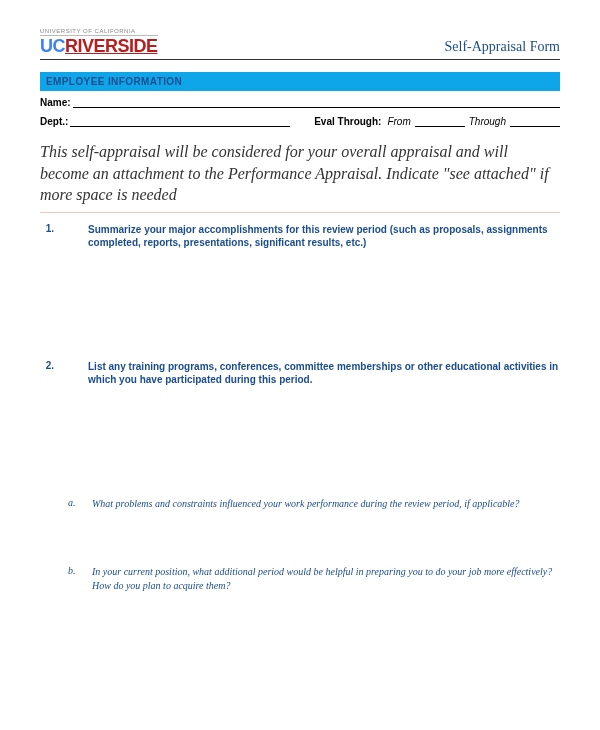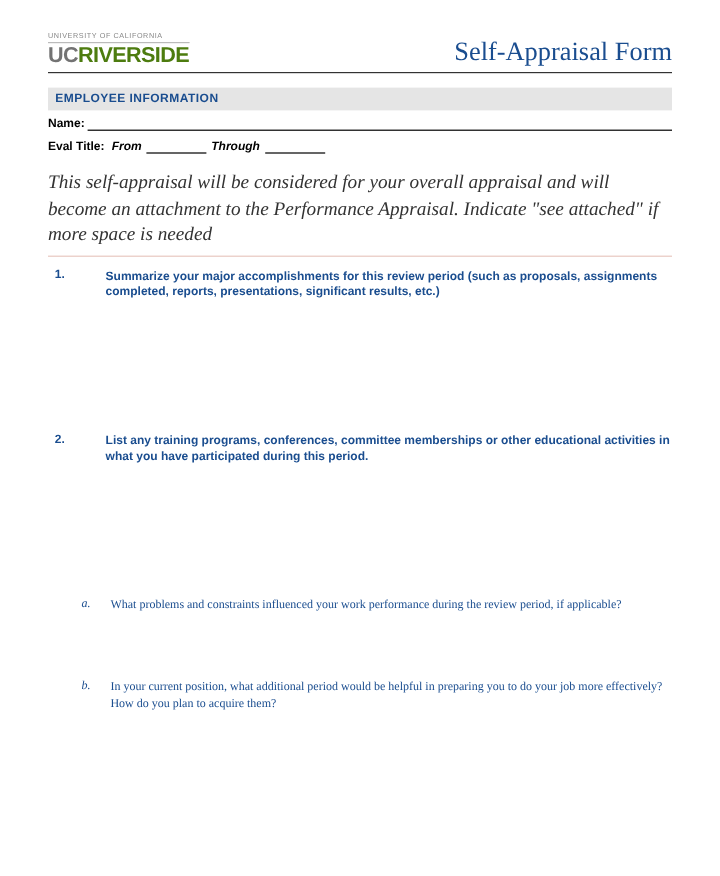--- a/index.html
+++ b/index.html
@@ -21,31 +21,31 @@
   .logo-top {
     font-size: 6px;
     letter-spacing: 0.5px;
     color: #888;
     border-bottom: 1px solid #bbb;
     padding-bottom: 1px;
     margin-bottom: 1px;
     display: block;
   }
   .logo-main { font-size: 18px; font-weight: bold; letter-spacing: -0.5px; }
-  .logo-uc { color: #737373; }
-  .logo-riv { color: #4d7c0f; }
+  .logo-uc { color: #3b82f6; }
+  .logo-riv { color: #b91c1c; text-decoration: underline; }
   .form-title {
     color: #1a4d8f;
-    font-size: 22px;
+    font-size: 14px;
     font-weight: 300;
     font-family: "Times New Roman", serif;
   }
   .hr-top { border: none; border-top: 1px solid #333; margin-top: 4px; margin-bottom: 12px; }
   .section-bar {
-    background: #e5e5e5;
+    background: #0ea5e9;
     color: #1a4d8f;
     font-weight: bold;
     font-size: 10px;
     letter-spacing: 0.4px;
     padding: 4px 6px;
     margin-bottom: 6px;
   }
   .info-row {
     display: flex;
     font-size: 10px;
@@ -53,21 +53,21 @@
     color: #000;
     margin-bottom: 8px;
     gap: 24px;
   }
   .field { display: flex; align-items: flex-end; }
   .field-label { white-space: nowrap; margin-right: 2px; }
   .field-line {
     border-bottom: 1px solid #000;
     height: 11px;
   }
-  .eval-from, .eval-through { font-style: italic; font-weight: bold; margin: 0 4px; }
+  .eval-from, .eval-through { font-style: italic; font-weight: normal; margin: 0 4px; }
   .note {
     font-family: "Times New Roman", serif;
     font-style: italic;
     font-size: 16px;
     color: #333;
     line-height: 1.35;
     margin-bottom: 6px;
   }
   .hr-thin { border: none; border-top: 1px solid #e8c8c0; margin-bottom: 10px; }
   .q-block { margin-bottom: 110px; }
@@ -92,20 +92,21 @@
   .sub-num {
     color: #1a4d8f;
     font-size: 10px;
     font-style: italic;
     font-family: "Times New Roman", serif;
     flex: 0 0 14px;
   }
   .sub-text {
     color: #1a4d8f;
     font-size: 10px;
+    font-style: italic;
     font-family: "Times New Roman", serif;
     line-height: 1.35;
     flex: 1;
   }
 </style>
 </head>
 <body>
 
 <div class="page">
 
@@ -123,22 +124,26 @@
   <div class="section-bar">EMPLOYEE INFORMATION</div>
 
   <div class="info-row">
     <div class="field" style="flex:1.3">
       <span class="field-label">Name:</span>
       <span class="field-line" style="flex:1"></span>
     </div>
   </div>
 
   <div class="info-row" style="margin-bottom:14px">
+    <div class="field" style="flex:1.3">
+      <span class="field-label">Dept.:</span>
+      <span class="field-line" style="flex:1"></span>
+    </div>
     <div class="field" style="flex:1">
-      <span class="field-label">Eval Title:</span>
+      <span class="field-label">Eval Through:</span>
       <span class="eval-from">From</span>
       <span class="field-line" style="width:50px"></span>
       <span class="eval-through">Through</span>
       <span class="field-line" style="width:50px"></span>
     </div>
   </div>
 
 
   <div class="note">This self-appraisal will be considered for your overall appraisal and will become an attachment to the Performance Appraisal. Indicate "see attached" if more space is needed</div>
   <hr class="hr-thin">
@@ -146,21 +151,21 @@
   <div class="q-block">
     <div class="q-row">
       <div class="q-num">1.</div>
       <div class="q-text">Summarize your major accomplishments for this review period (such as proposals, assignments completed, reports, presentations, significant results, etc.)</div>
     </div>
   </div>
 
   <div class="q-block">
     <div class="q-row">
       <div class="q-num">2.</div>
-      <div class="q-text">List any training programs, conferences, committee memberships or other educational activities in what you have participated during this period.</div>
+      <div class="q-text">List any training programs, conferences, committee memberships or other educational activities in which you have participated during this period.</div>
     </div>
   </div>
 
   <div class="sub-block">
     <div class="sub-row">
       <div class="sub-num">a.</div>
       <div class="sub-text">What problems and constraints influenced your work performance during the review period, if applicable?</div>
     </div>
   </div>
 

